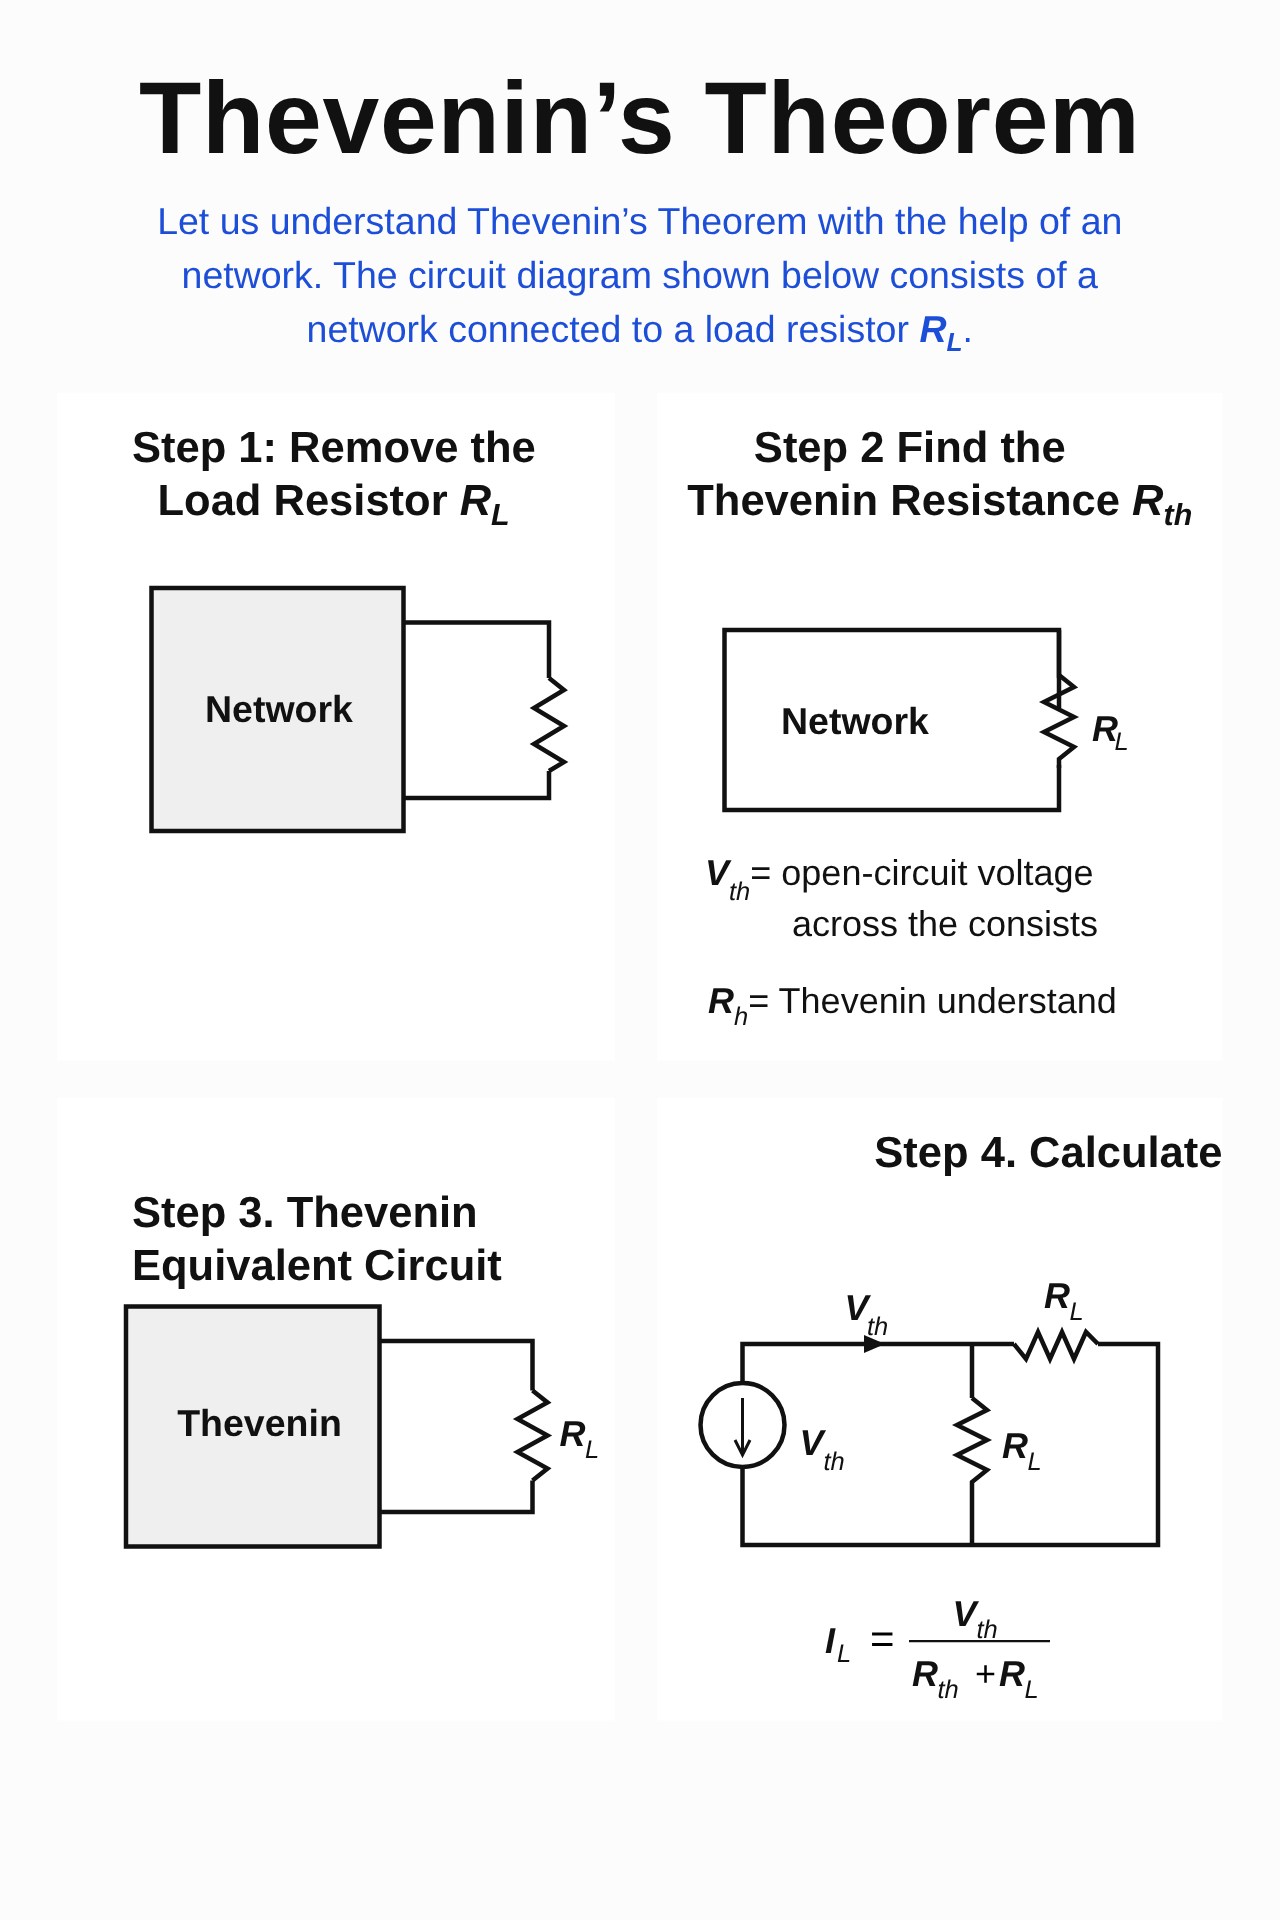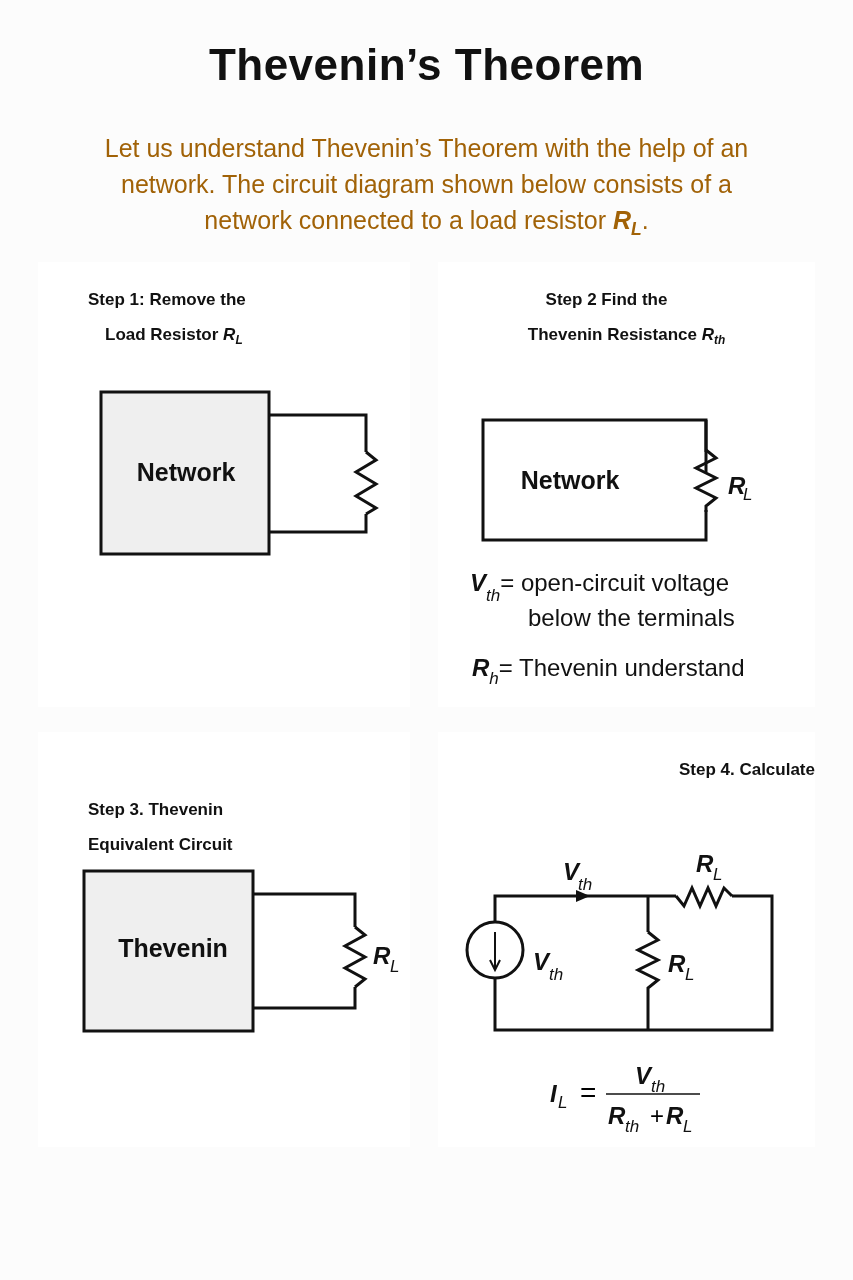--- a/index.html
+++ b/index.html
@@ -1,27 +1,27 @@
 <!DOCTYPE html>
 <html><head>
 <meta charset="utf-8">
 <style>
   html, body { margin:0; padding:0; }
   body { width:853px; height:1280px; background:#fcfcfc; position:relative; overflow:hidden;
          font-family:"Liberation Sans", "DejaVu Sans", sans-serif; color:#111; }
   .title { position:absolute; top:40px; left:0; width:853px; text-align:center;
-           font-size:44px; font-weight:bold; letter-spacing:0.5px; }
+           font-size:68px; font-weight:bold; letter-spacing:0.5px; }
   .intro { position:absolute; top:130px; left:60px; width:733px; text-align:center;
-           font-size:25px; line-height:36px; color:#a16207; }
+           font-size:25px; line-height:36px; color:#1d4ed8; }
   .panel { position:absolute; background:#ffffff; }
   .p1 { left:38px; top:262px; width:372px; height:445px; }
   .p2 { left:438px; top:262px; width:377px; height:445px; }
   .p3 { left:38px; top:732px; width:372px; height:415px; }
   .p4 { left:438px; top:732px; width:377px; height:415px; }
-  .step-title { position:absolute; font-size:17px; font-weight:bold; line-height:35px; color:#111; }
+  .step-title { position:absolute; font-size:29px; font-weight:bold; line-height:35px; color:#111; }
   .p1 .step-title { left:50px; top:20px; text-align:left; }
   .p2 .step-title { left:0; width:377px; top:20px; text-align:center; }
   .p3 .step-title { left:50px; top:20px; text-align:left;margin-top:40px; }
   .p4 .step-title { left:0; width:377px; top:20px; text-align:right; }
   .it { font-style:italic; }
   sub { font-size:0.7em; font-style:italic; vertical-align:-0.35em; }
   svg { position:absolute; overflow:visible; }
   svg text { font-family:"Liberation Sans", "DejaVu Sans", sans-serif; }
   .box-label { font-size:25px; font-weight:bold; fill:#111; }
   .sym { font-size:24px; font-weight:bold; font-style:italic; fill:#111; }
@@ -61,21 +61,21 @@
   <svg width="377" height="445" viewBox="0 0 377 445" style="left:0;top:0">
     <polyline points="268,210 268,158 45,158 45,278 268,278 268,248" fill="none" stroke="#111" stroke-width="3"></polyline>
     <polyline points="268,188 278,196 258,206 278,216 258,226 278,236 268,244 268,250" fill="none" stroke="#111" stroke-width="3"></polyline>
     <line x1="268" y1="158" x2="268" y2="190" stroke="#111" stroke-width="3"></line>
     <text class="box-label" x="132" y="227" text-anchor="middle">Network</text>
     <text class="sym" x="290" y="232">R</text>
     <text class="symsub" x="305" y="238">L</text>
   </svg>
   <div class="def" style="left:32px;top:305px;">
     <span class="it" style="font-weight:bold;"><span>V</span></span><span class="it" style="font-size:17px;position:relative;top:10px;">th</span><span>= open-circuit voltage</span>
-    <div style="padding-left:58px">below the terminals</div>
+    <div style="padding-left:58px">across the consists</div>
   </div>
   <div class="def" style="left:34px;top:390px;">
     <span class="it" style="font-weight:bold;">R</span><span class="it" style="font-size:17px;position:relative;top:8px;">h</span><span>= Thevenin understand</span>
   </div>
 </div>
 
 <div class="panel p3">
   <div class="step-title">
     <div>Step 3. Thevenin</div>
     <div>Equivalent Circuit</div>

